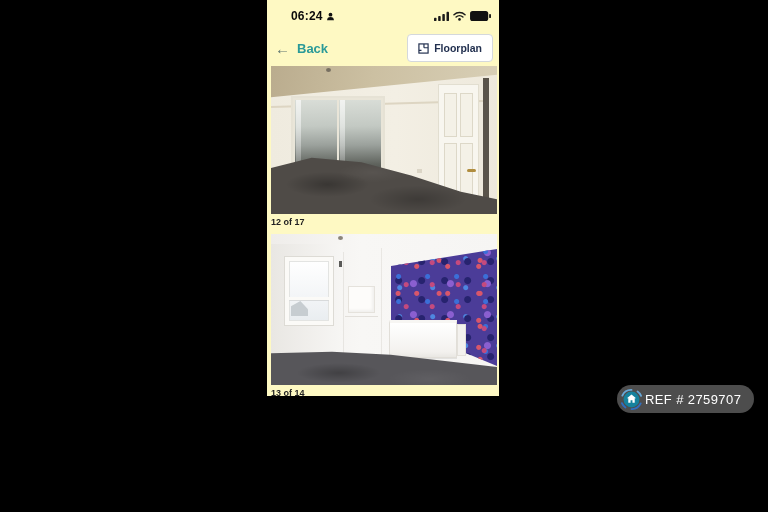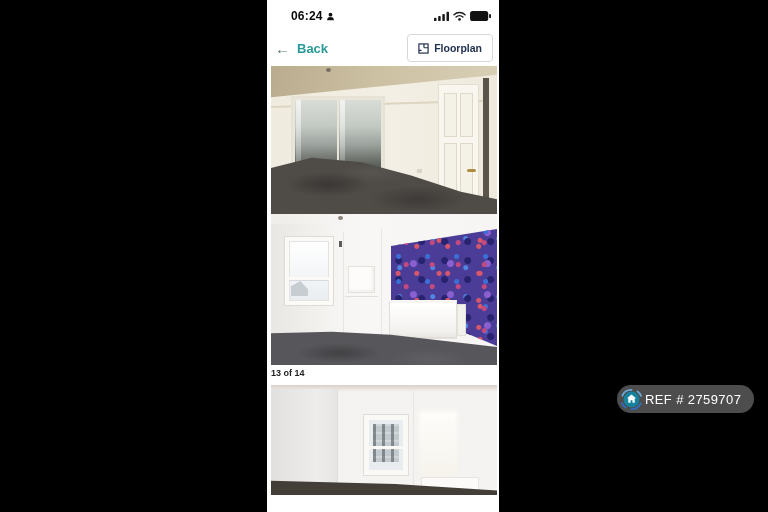--- a/index.html
+++ b/index.html
@@ -8,22 +8,22 @@
     background:#000;
     position:relative;
     overflow:hidden;
     font-family:"Liberation Sans", sans-serif;
   }
   .bezel { position:absolute; top:0; height:512px; background:#000; }
   .bezel-left { left:0; width:267px; }
   .bezel-right { left:499px; width:269px; }
 
   .phone {
-    position:absolute; left:267px; top:0; width:232px; height:512px;
-    background:#ffffff; overflow:hidden;
+    position:absolute; left:267px; top:0; width:232px; height:396px;
+    background:#fef9c3; overflow:hidden;
   }
 
   
   .status-bar {
     height:30px; display:flex; align-items:center; justify-content:space-between;
     padding:2px 8px 0 24px;
   }
   .sb-left { display:flex; align-items:center; gap:3px; }
   .sb-time { font-size:12px; font-weight:bold; color:#0a0a0a; letter-spacing:.2px; }
   .sb-right { display:flex; align-items:center; gap:4px; }
@@ -217,20 +217,21 @@
       <div class="p1-door">
         <div class="p1-panel a"></div>
         <div class="p1-panel b"></div>
         <div class="p1-panel c"></div>
         <div class="p1-panel d"></div>
         <div class="p1-handle"></div>
       </div>
       <div class="p1-socket"></div>
       <div class="p1-carpet"></div>
     </div>
+    <div class="caption">12 of 17</div>
 
     <div class="photo photo-2">
       <div class="p2-dot"></div>
       <div class="p2-winwall"></div>
       <div class="p2-window">
         <div class="p2-sash"></div>
         <div class="p2-bldg"></div>
       </div>
       <div class="p2-mark"></div>
       <div class="p2-line1"></div>

